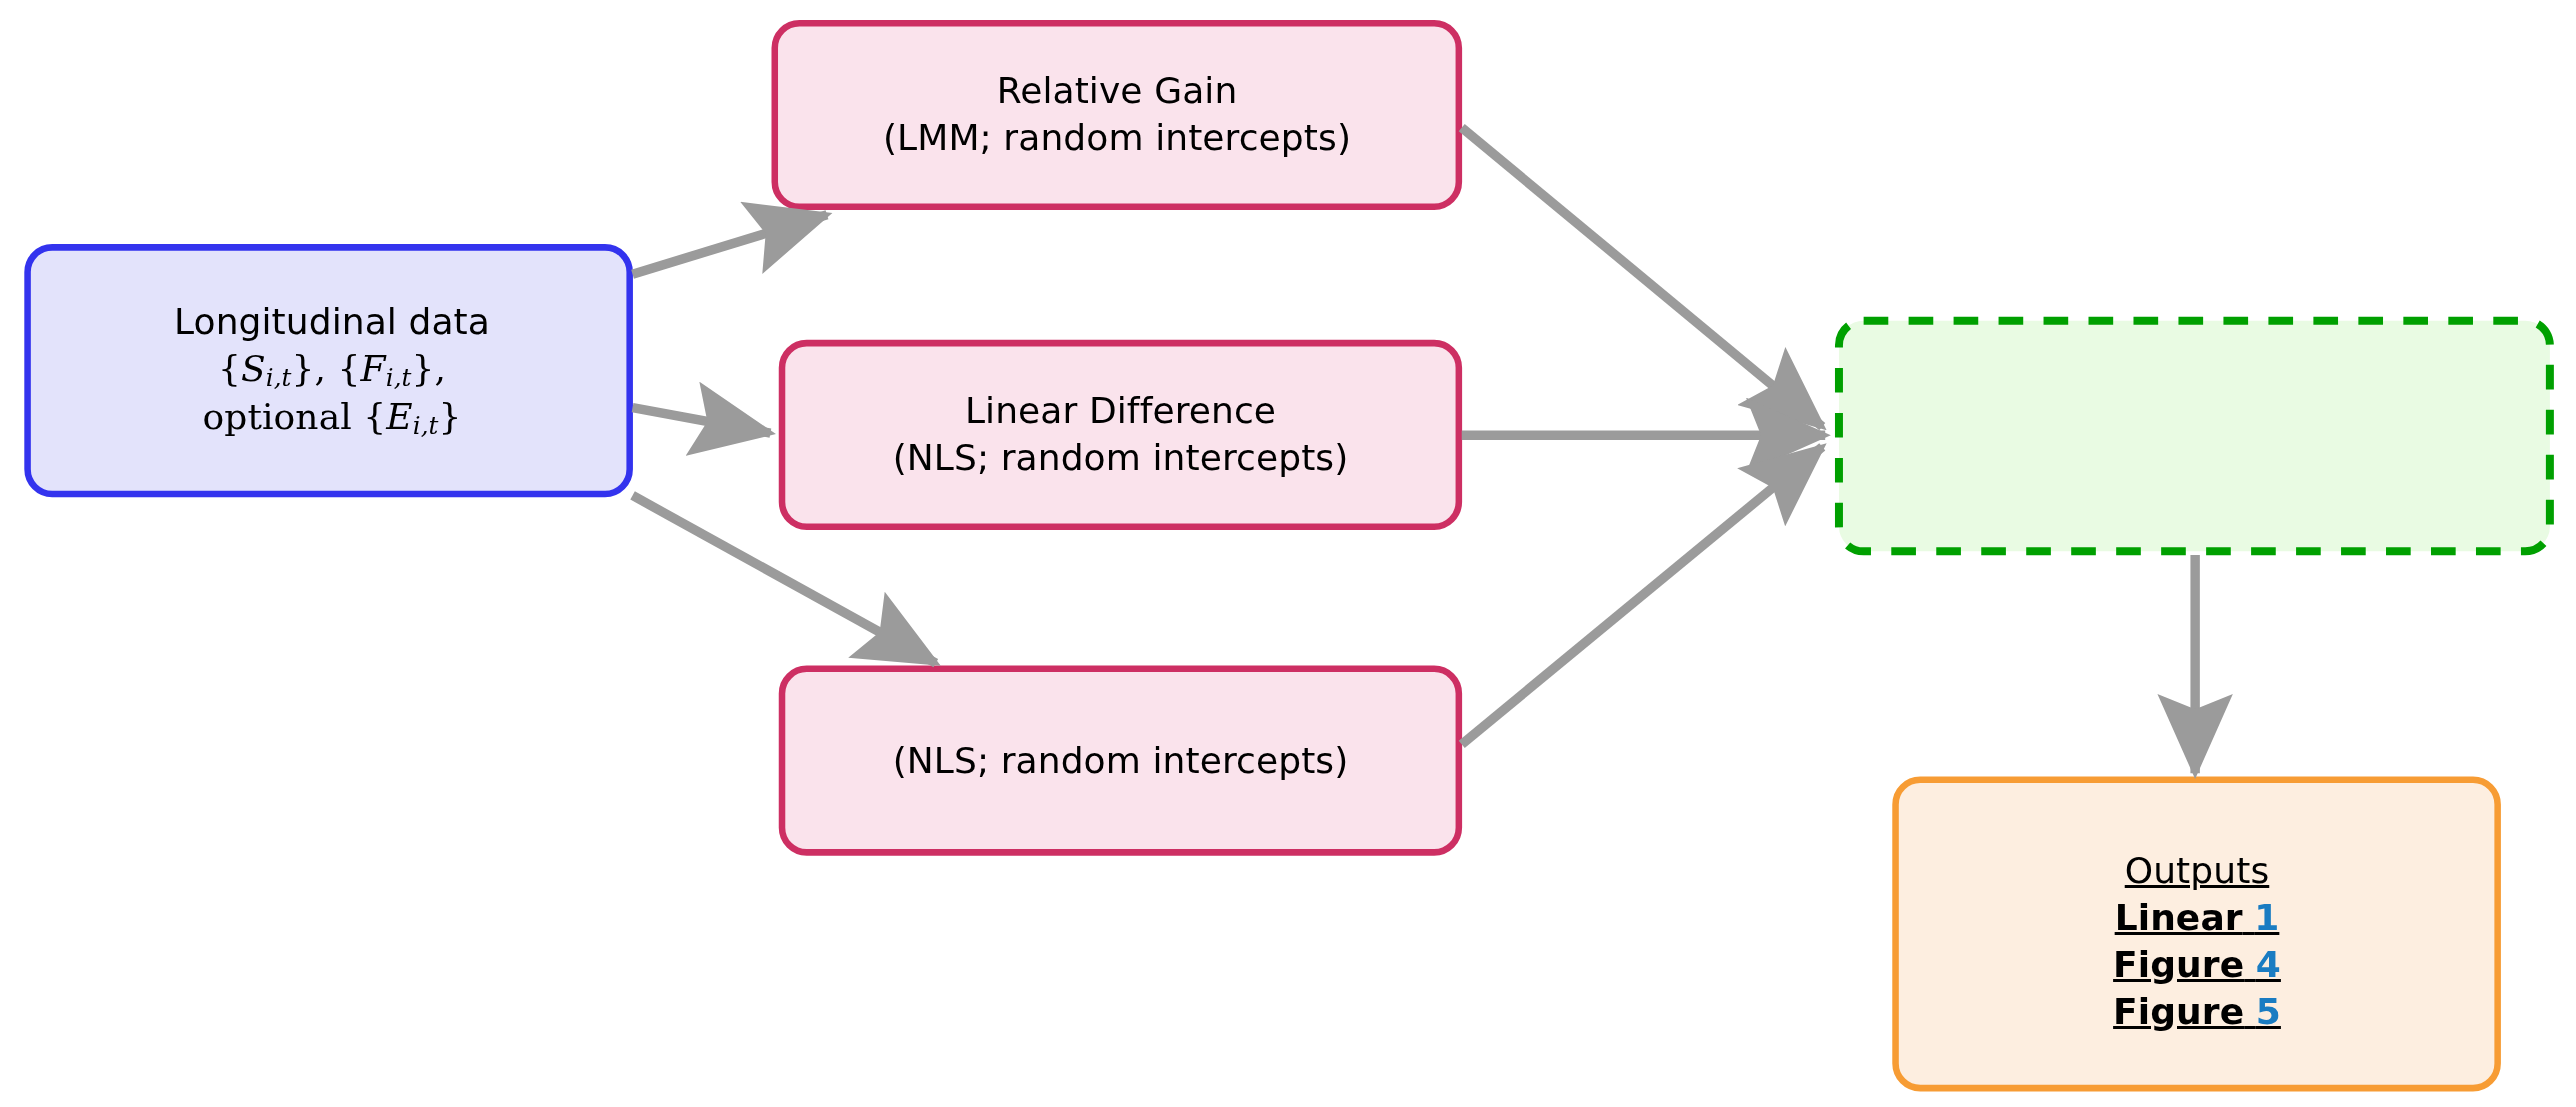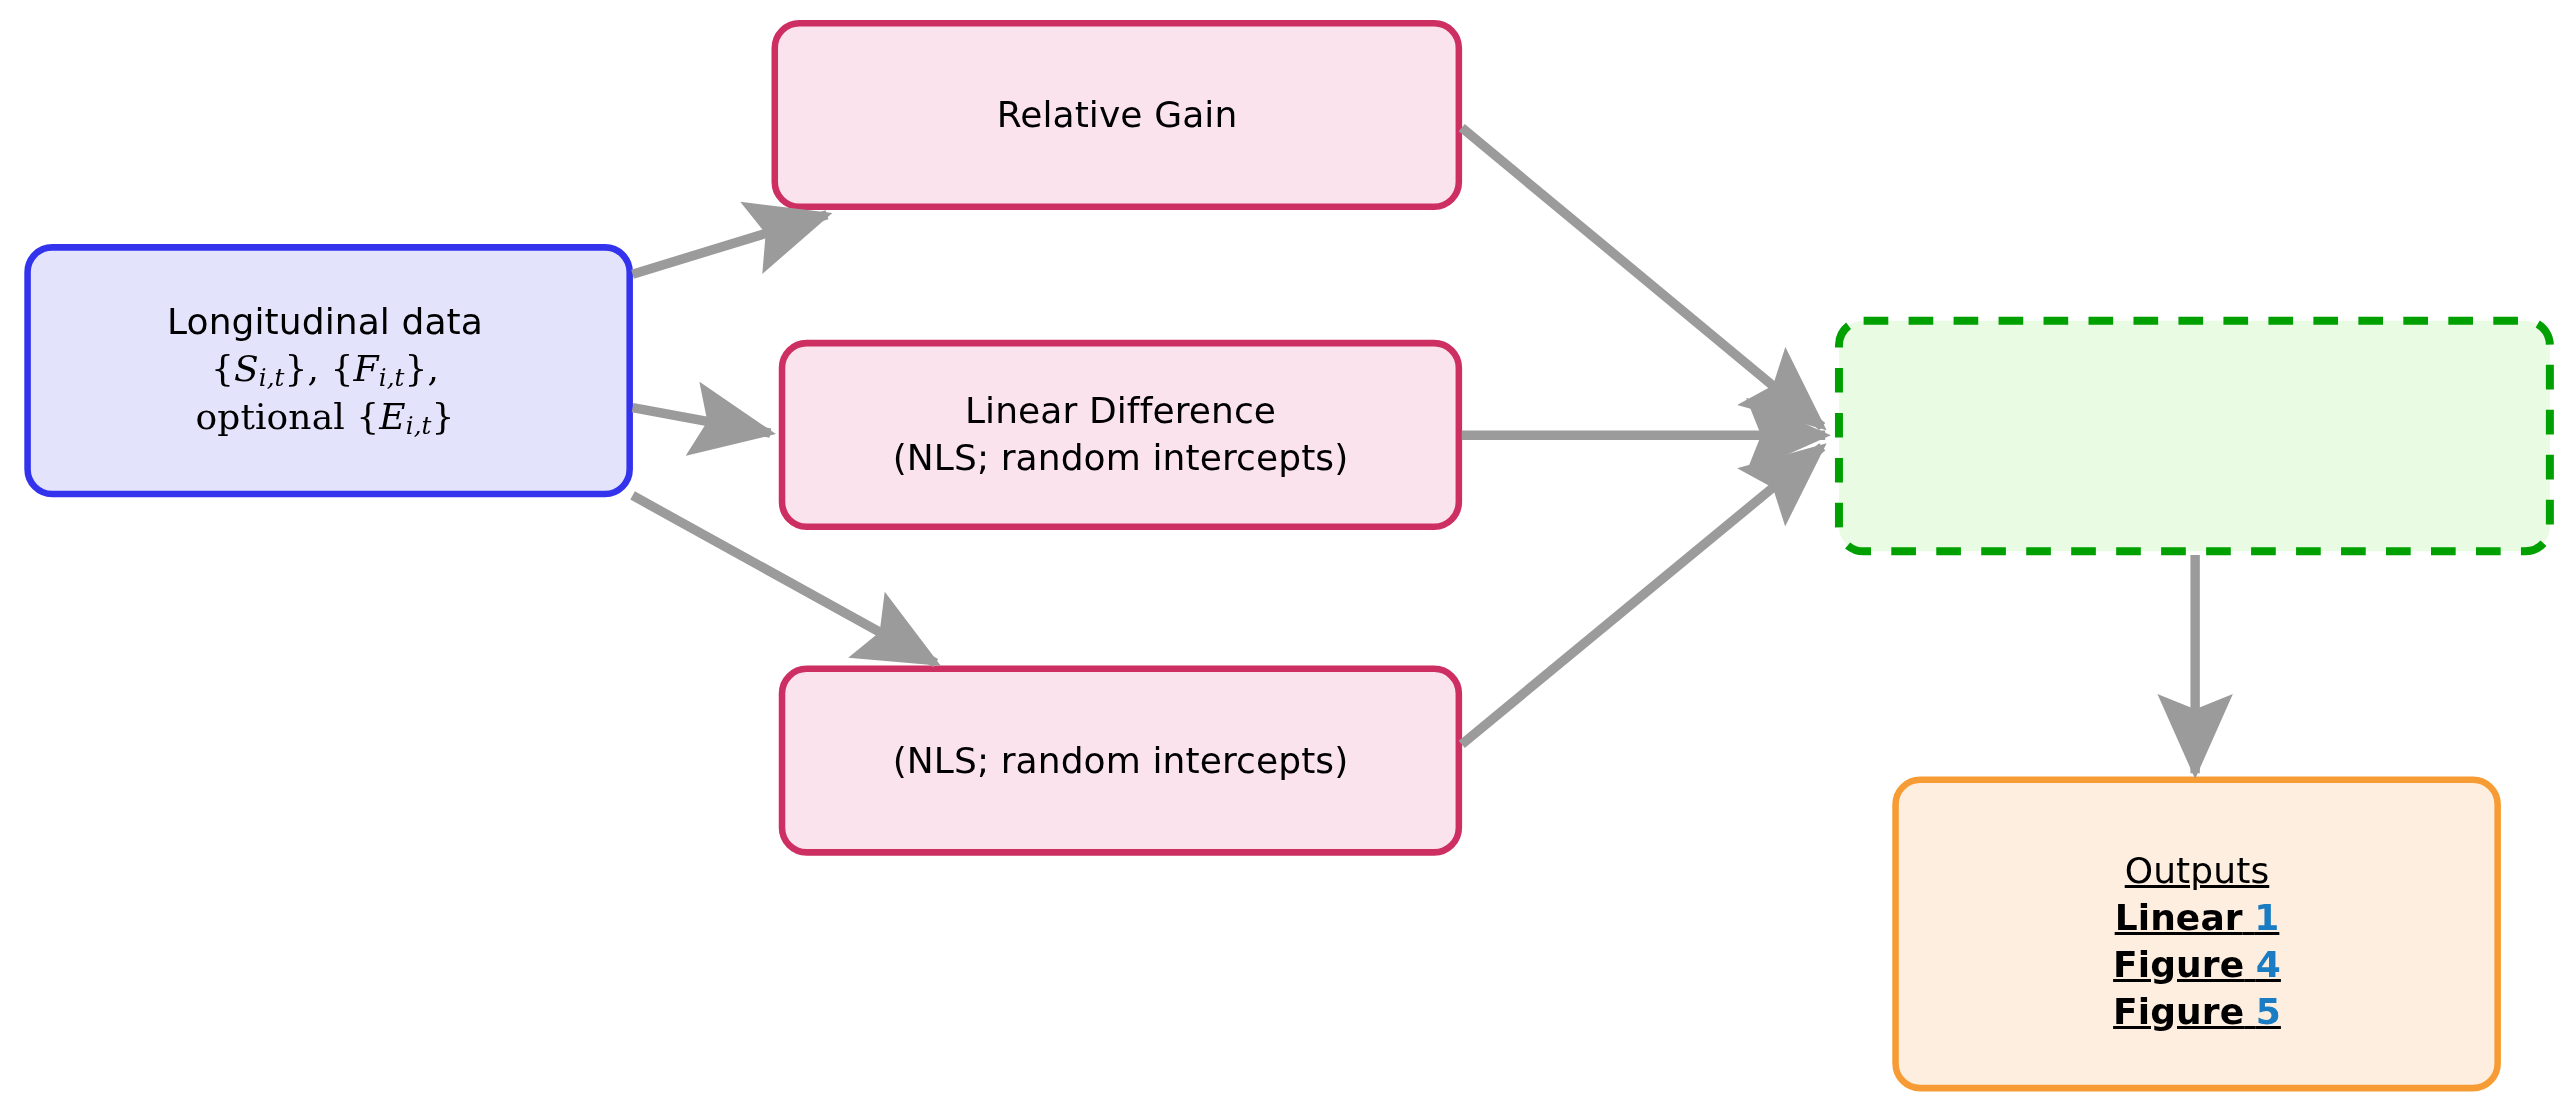--- a/index.html
+++ b/index.html
@@ -99,32 +99,33 @@
       <path d="M 872,683 L 1290,914"></path>
 
       <path d="M 2015,176 L 2512,588"></path>
       <path d="M 2015,600 L 2516,600"></path>
       <path d="M 2015,1026 L 2512,616"></path>
 
       <path d="M 3026,765 L 3026,1066"></path>
     </g>
   </svg>
 
-  <div class="node-text" style="left:24px; top:247px; width:602px; height:247px;">
+  <div class="node-text" style="left:31px; top:247px; width:602px; height:247px;">
     <div class="node-line">Longitudinal data</div>
     <div class="node-line">
       <span class="brace">{</span><span class="mathvar">S</span><span class="mathsub">i,t</span><span class="brace">}, {</span><span class="mathvar">F</span><span class="mathsub">i,t</span><span class="brace">},</span>
     </div>
     <div class="node-line">
       <span class="brace">optional {</span><span class="mathvar">E</span><span class="mathsub">i,t</span><span class="brace">}</span>
     </div>
   </div>
 
   <div class="node-text" style="left:775px; top:23px; width:684px; height:184px;">
     <div class="node-line">Relative Gain</div>
+    <div class="node-line">(LMM; random intercepts)</div>
   </div>
 
   <div class="node-text" style="left:782px; top:343px; width:677px; height:184px;justify-content:center;">
     <div class="node-line">Linear Difference</div>
     <div class="node-line">(NLS; random intercepts)</div>
   </div>
 
   <div class="node-text" style="left:782px; top:669px; width:677px; height:184px;">
     <div class="node-line">(NLS; random intercepts)</div>
   </div>

